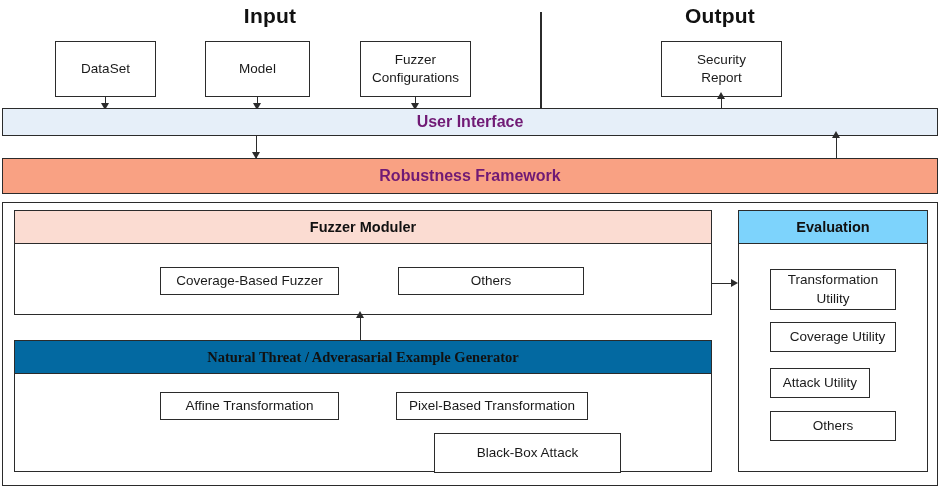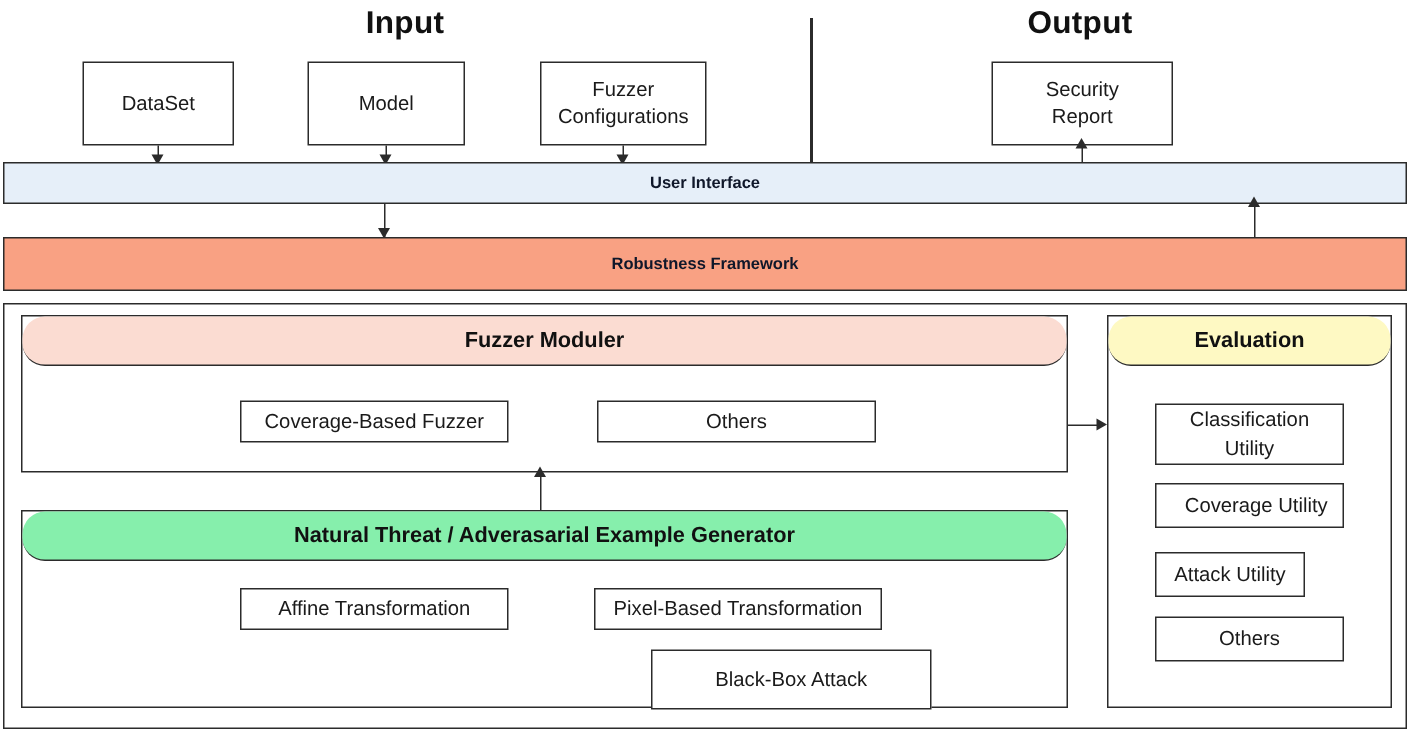--- a/index.html
+++ b/index.html
@@ -42,23 +42,23 @@
     color: #1a1a1a;
     padding: 2px 4px;
   }
 
   
   .band {
     border: 1.4px solid #2b2b2b;
     display: flex;
     align-items: center;
     justify-content: center;
-    font-size: 11px;
+    font-size: 16px;
     font-weight: bold;
-    color: #0f172a;
+    color: #701a75;
   }
 
   
   .container {
     border: 1.4px solid #2b2b2b;
     background: #ffffff;
   }
 
   
   .panel {
@@ -67,21 +67,20 @@
   }
   .panel-header {
     border-bottom: 1.4px solid #2b2b2b;
     display: flex;
     align-items: center;
     justify-content: center;
     font-size: 14.5px;
     font-weight: bold;
     color: #111111;
     height: 32px;
-    border-radius: 15px;
   }
 
   
   .vline { background: #2b2b2b; width: 1.4px; }
   .hline { background: #2b2b2b; height: 1.4px; }
   .divider { background: #2b2b2b; width: 1.6px; }
   .arrow-down, .arrow-up, .arrow-right {
     width: 0; height: 0;
   }
   .arrow-down {
@@ -166,41 +165,41 @@
     <span>Others</span>
   </div>
 
   <div class="abs hline" style="left:712px; top:283px; width:20px;"></div>
   <div class="abs arrow-right" style="left:731px; top:279px;"></div>
 
   <div class="abs vline" style="left:360px; top:316px; height:24px;"></div>
   <div class="abs arrow-up" style="left:355.5px; top:311px;"></div>
 
   <div class="abs panel" style="left:14px; top:340px; width:698px; height:132px;">
-    <div class="panel-header" style="background:#86efac;">
+    <div class="panel-header" style="background:#0369a1;font-family:Liberation Serif, serif;">
       <span>Natural Threat / Adverasarial Example Generator</span>
     </div>
   </div>
   <div class="abs node" style="left:160px; top:392px; width:179px; height:28px;">
     <span>Affine Transformation</span>
   </div>
   <div class="abs node" style="left:396px; top:392px; width:192px; height:28px;">
     <span>Pixel-Based Transformation</span>
   </div>
   <div class="abs node" style="left:398px; top:433px; width:187px; height:40px;margin-left:36px;">
     <span>Black-Box Attack</span>
   </div>
 
   <div class="abs panel" style="left:738px; top:210px; width:190px; height:262px;">
-    <div class="panel-header" style="background:#fef9c3;justify-content:center;">
+    <div class="panel-header" style="background:#7dd3fc;justify-content:center;">
       <span>Evaluation</span>
     </div>
   </div>
   <div class="abs node" style="left:770px; top:269px; width:126px; height:41px; white-space:pre-line;">
-    <span>Classification
+    <span>Transformation
 Utility</span>
   </div>
   <div class="abs node" style="left:770px; top:322px; width:126px; height:30px;padding-left:13px;">
     <span>Coverage Utility</span>
   </div>
   <div class="abs node" style="left:770px; top:368px; width:100px; height:30px;">
     <span>Attack Utility</span>
   </div>
   <div class="abs node" style="left:770px; top:411px; width:126px; height:30px;">
     <span>Others</span>

